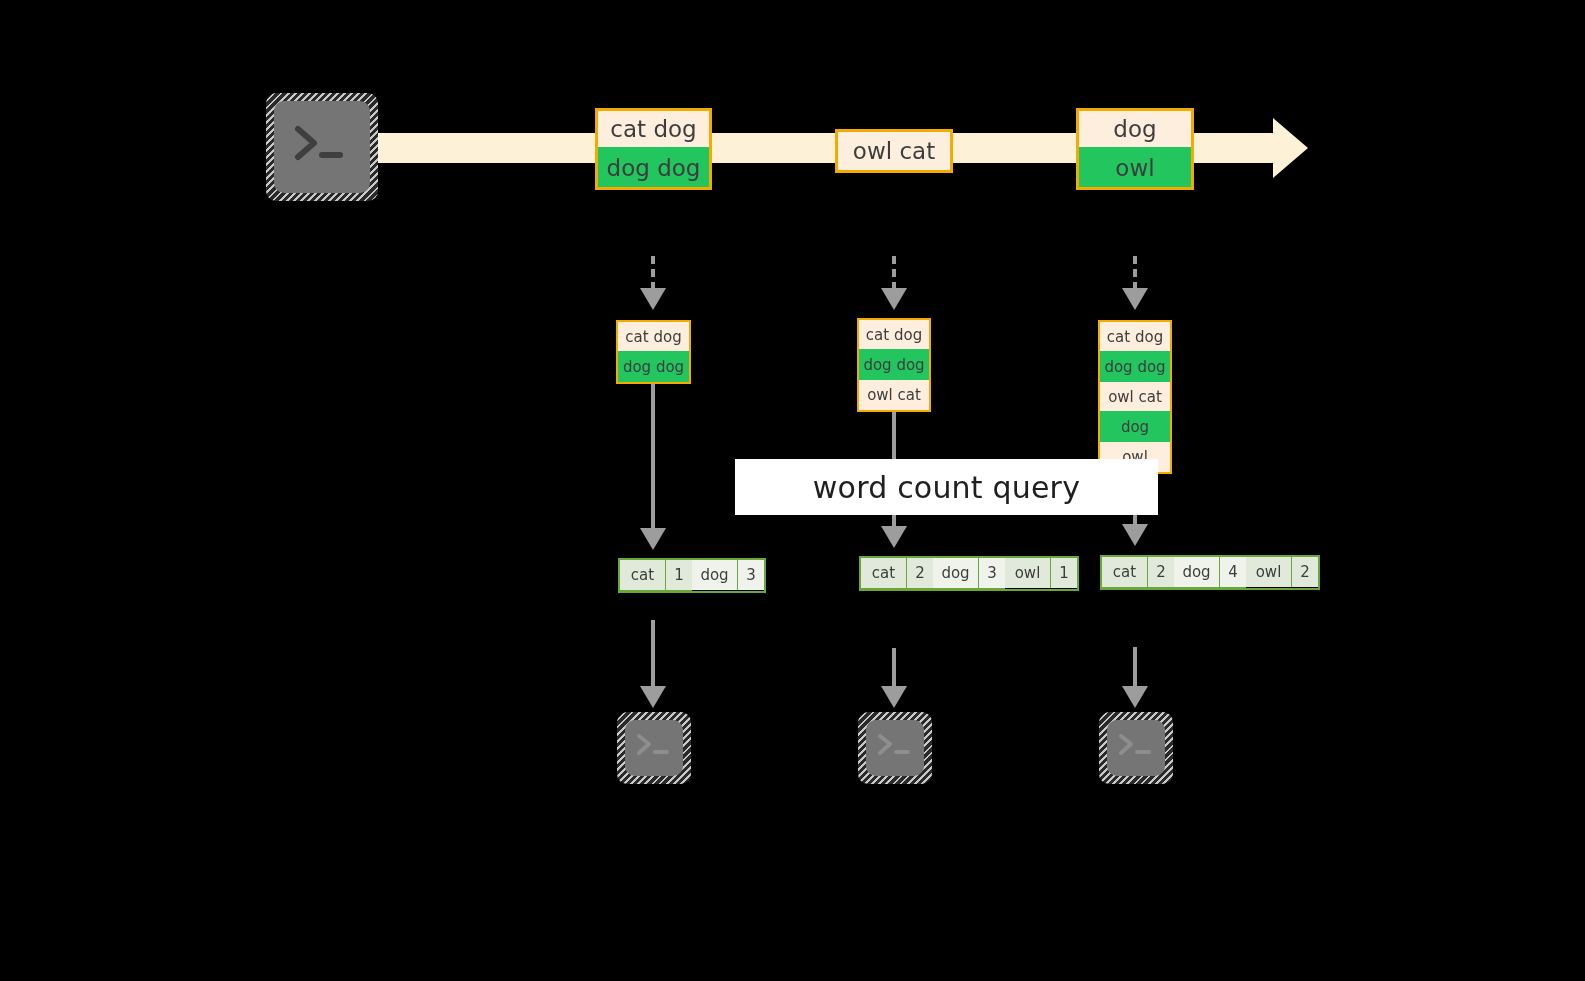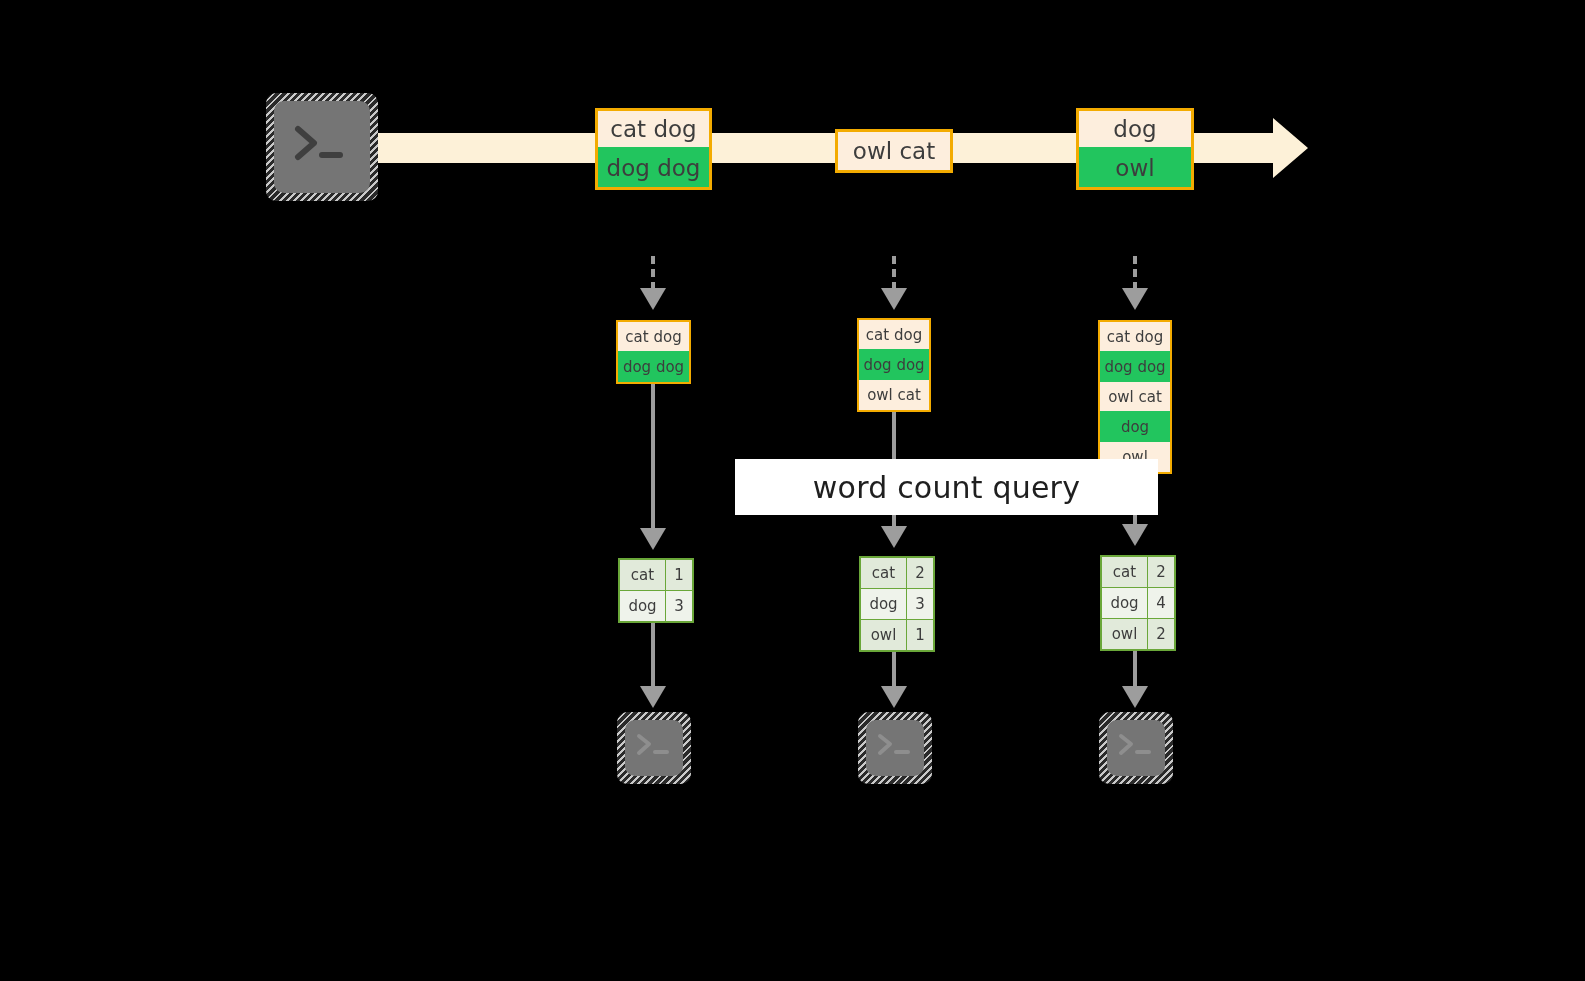--- a/index.html
+++ b/index.html
@@ -75,21 +75,21 @@
   .rec-sm { border-width: 2px; }
   .rec-sm .rec-cell { height: 30px; font-size: 15px; border-bottom-width: 1px; }
 
   
   .tbl {
     position: absolute;
     box-sizing: border-box;
     border: 2px solid #6aa739;
     z-index: 5;
     display: flex;
-    flex-direction: column;
+    flex-direction: row;
   }
   .tbl-row {
     display: flex;
     height: 30px;
     border-bottom: 1px solid #6aa739;
   }
   .tbl-row:last-child { border-bottom: none; }
   .tbl-cell {
     box-sizing: border-box;
     display: flex;

